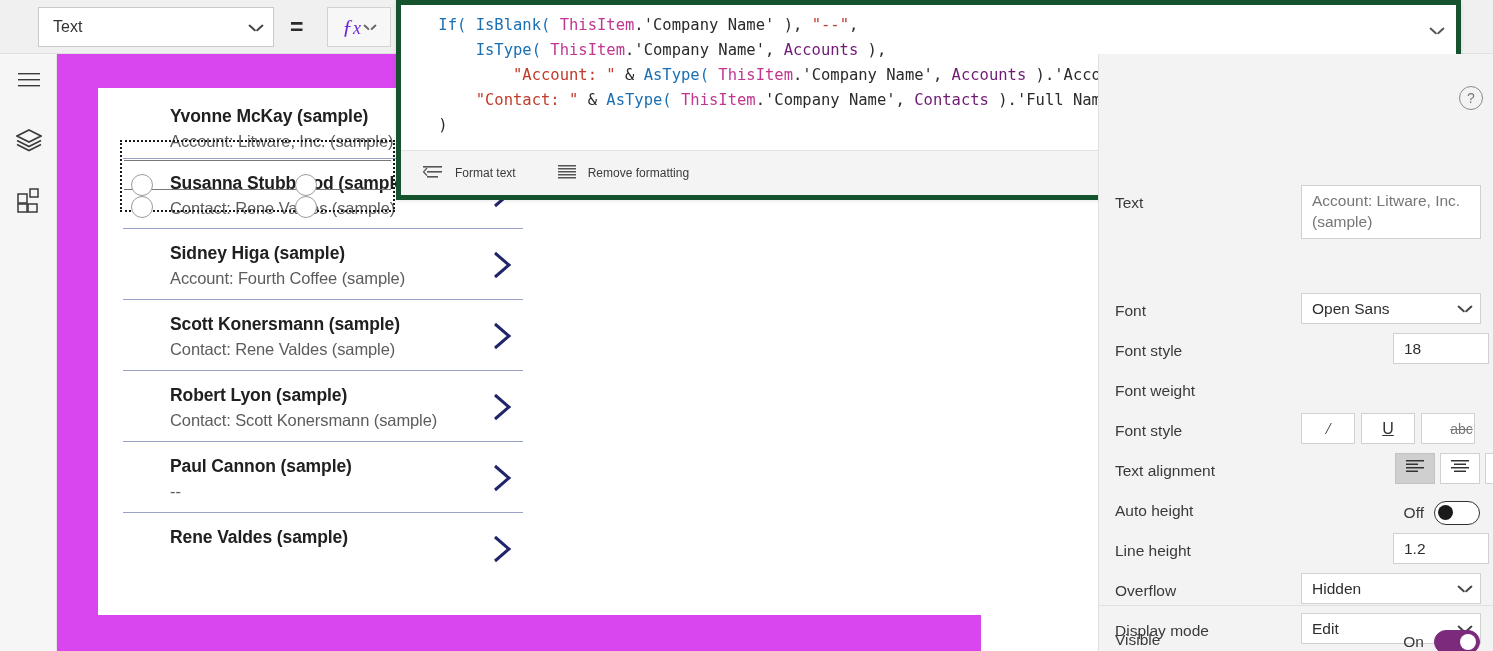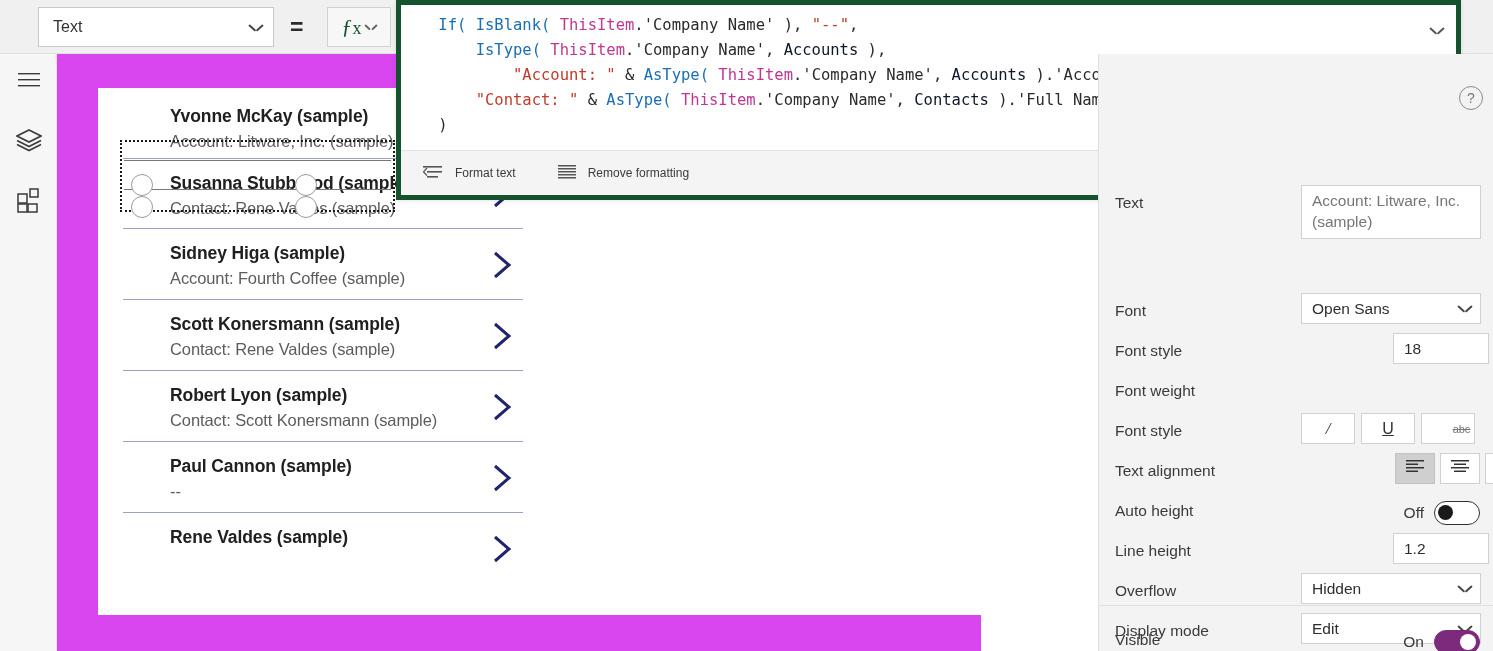--- a/index.html
+++ b/index.html
@@ -38,22 +38,22 @@
     position: absolute; left: 290px; top: 13px;
     font-size: 23px; color: #2b2b2b; font-weight: 600; line-height: 28px;
   }
   .fx-btn {
     position: absolute; left: 327px; top: 7px; width: 64px; height: 40px;
     background: #f7f7f7; border: 1px solid #d2d2d2;
     display: flex; align-items: center; justify-content: center; gap: 3px;
     cursor: pointer;
   }
   .fx-glyph {
-    font-family: "Liberation Serif", serif; 
-    font-size: 22px; color: #14532d; line-height: 22px;
+    font-family: "Liberation Serif", serif; font-style: italic;
+    font-size: 22px; color: #6d28d9; line-height: 22px;
   }
   .fx-btn .chev { width: 12px; }
   .fx-btn .chev::before, .fx-btn .chev::after { width: 7px; background: #666; }
 
   
   .rail {
     position: absolute; left: 0; top: 54px; width: 57px; height: 597px;
     background: #f6f6f6; border-right: 1px solid #e6e6e6;
   }
   .rail-btn {
@@ -133,21 +133,21 @@
     display: flex; align-items: center; padding-left: 22px; gap: 42px;
   }
   .fx-tool {
     display: flex; align-items: center; gap: 12px; cursor: pointer;
     font-size: 12px; color: #3b3b3b;
   }
 
   
   .t-fn   { color: #1a6fb5; }
   .t-obj  { color: #c0378f; }
-  .t-src  { color: #0f172a; }
+  .t-src  { color: #701a75; }
   .t-str  { color: #c23a2b; }
   .t-pl   { color: #2b2b2b; }
 
   
   .rightpanel {
     position: absolute; left: 1098px; top: 54px; width: 395px; height: 597px;
     background: #f3f3f3; border-left: 1px solid #e0e0e0;
   }
   .help-icon {
     position: absolute; left: 360px; top: 32px; width: 24px; height: 24px;
@@ -199,21 +199,21 @@
   .sqbtn {
     width: 54px; height: 31px; background: #ffffff; border: 1px solid #d0d0d0;
     display: flex; align-items: center; justify-content: center; cursor: pointer;
   }
   .sqbtn.active { background: #cfcfcf; border-color: #c2c2c2; }
   .panel-sep {
     position: absolute; left: 0; width: 395px; height: 1px; background: #e0e0e0;
   }
   .italic-g { font-family: "Liberation Serif", serif; font-style: italic; font-size: 17px; color: #333; }
   .under-g { font-size: 16px; color: #333; text-decoration: underline; }
-  .strike-g { font-size: 11px; color: #777; text-decoration: line-through; margin-left: 27px; }
+  .strike-g { font-size: 14px; color: #777; text-decoration: line-through; margin-left: 27px; }
 </style>
 </head>
 <body>
 
 <div id="root">
 
   <div class="topbar">
     <div class="prop-select">
       <span class="lbl">Text</span>
       <span class="chev"></span>

